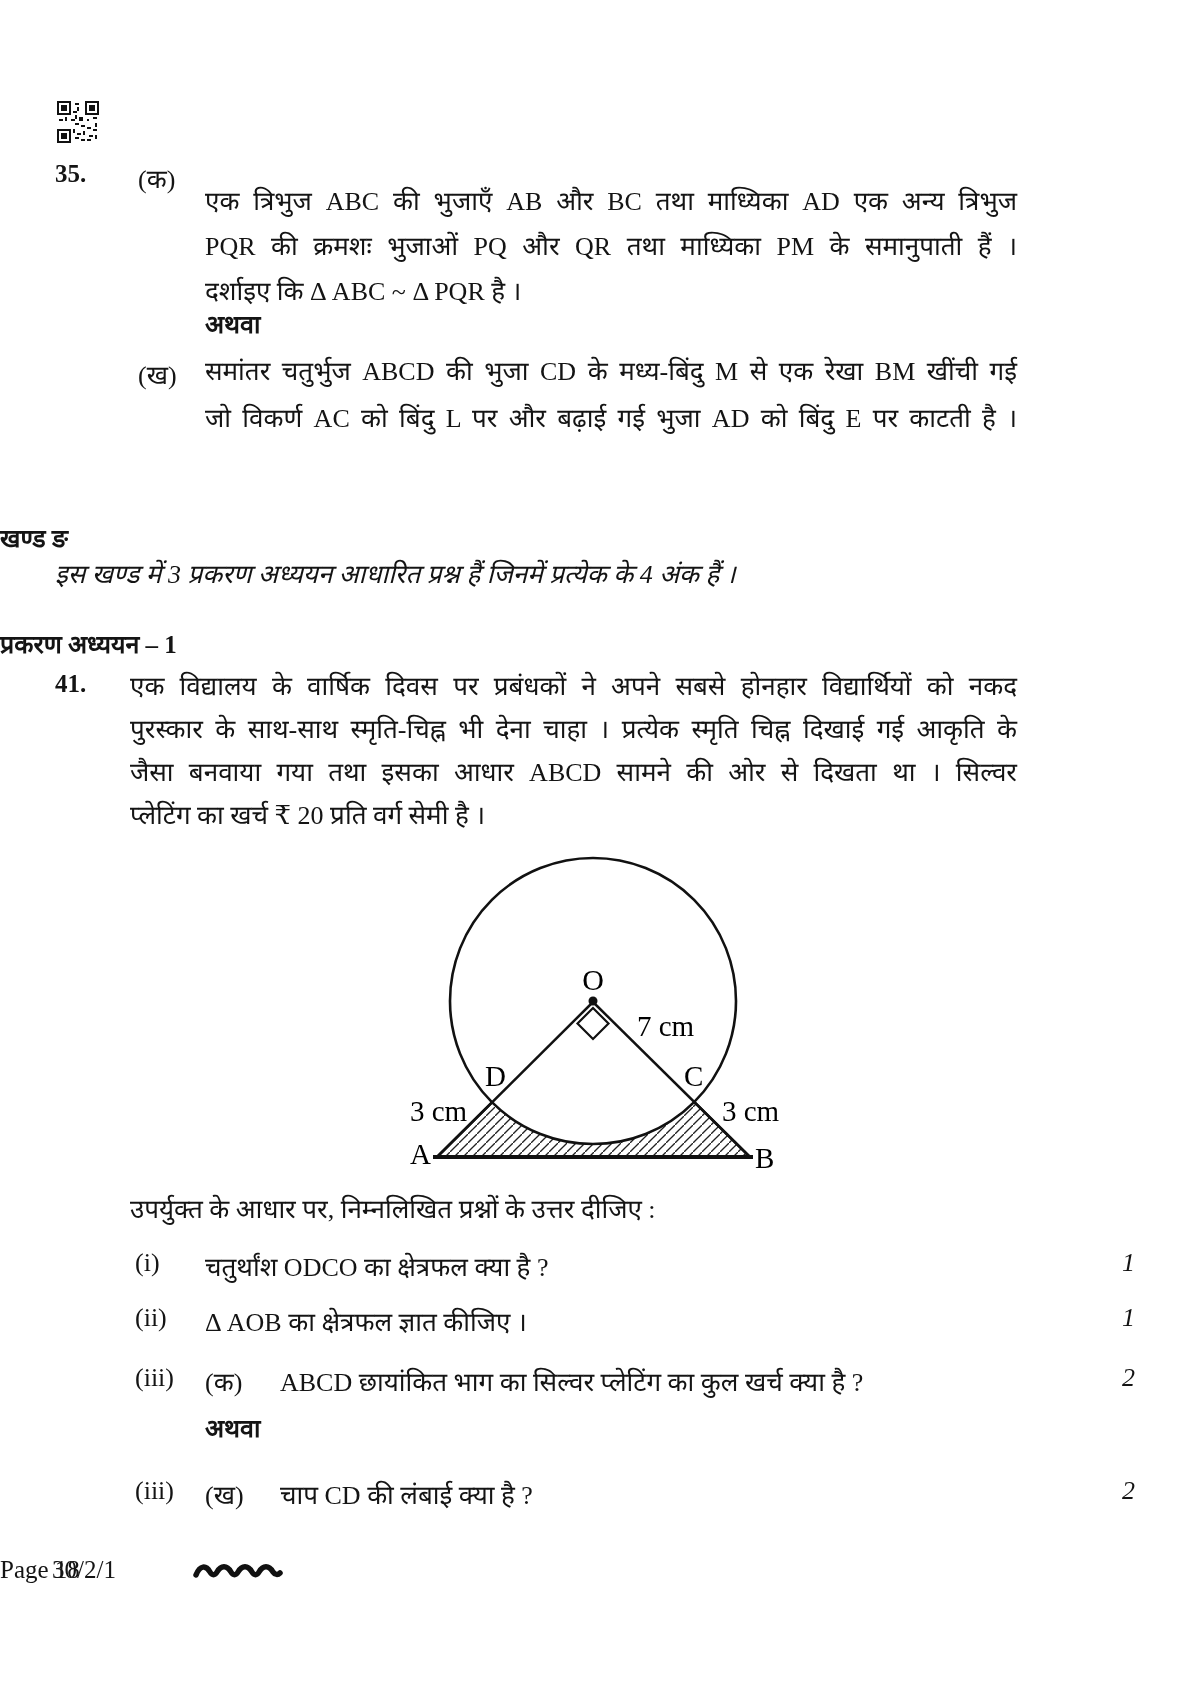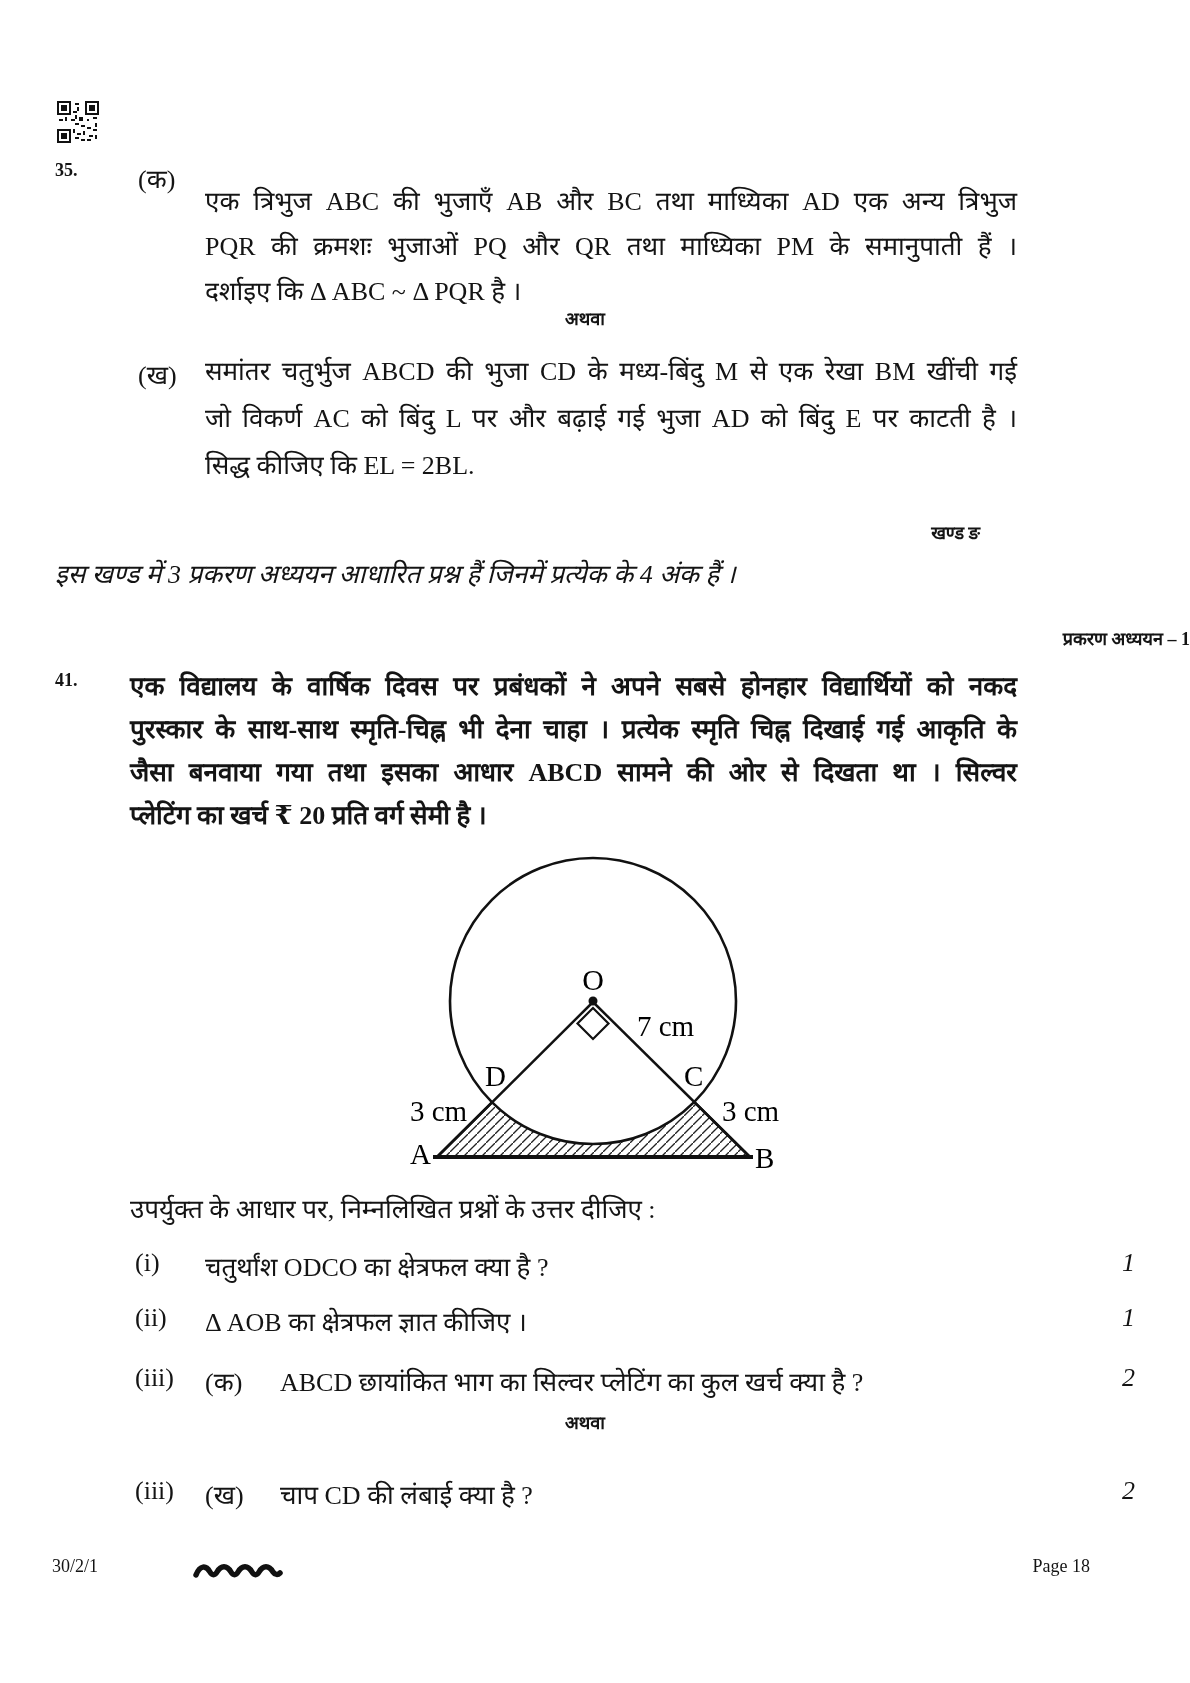--- a/index.html
+++ b/index.html
@@ -5,26 +5,26 @@
   html,body{margin:0;padding:0;background:#e8e8e8;}
   .page{
     position:relative;width:1190px;height:1683px;background:#ffffff;
     font-family:"Liberation Serif","DejaVu Serif",serif;color:#141414;
     margin:0 auto;overflow:hidden;
   }
   .abs{position:absolute;}
   .b{font-weight:bold;}
   .i{font-style:italic;}
   .fs26{font-size:26px;}
-  .fs27{font-size:18px;}
+  .fs27{font-size:25px;}
   .lh45{line-height:45px;margin-top:28px;}
   .lh47{line-height:47px;}
-  .lh43{line-height:43px;font-weight:bold;}
+  .lh43{line-height:43px;}
   .just{text-align:justify;text-align-last:justify;}
-  .center{text-align:right;}
+  .center{text-align:left;}
   .right{text-align:right;}
   .mark{font-size:26px;font-style:italic;}
   .figlabel{font-family:"Liberation Serif","DejaVu Serif",serif;}
 </style>
 </head>
 <body>
 
 <div class="page">
 
   <svg class="abs" style="left:57px;top:101px" width="42" height="42" viewBox="0 0 42 42">
@@ -71,21 +71,20 @@
     <div class="just">PQR की क्रमशः भुजाओं PQ और QR तथा माध्यिका PM के समानुपाती हैं ।</div>
     <div>दर्शाइए कि Δ ABC ~ Δ PQR है ।</div>
   </div>
 
   <div class="abs b fs27 center" style="left:205px;top:306px;width:400px">अथवा</div>
 
   <div class="abs fs26" style="left:138px;top:356px">(ख)</div>
   <div class="abs fs26 lh47" style="left:205px;top:348px;width:812px">
     <div class="just">समांतर चतुर्भुज ABCD की भुजा CD के मध्य-बिंदु M से एक रेखा BM खींची गई</div>
     <div class="just">जो विकर्ण AC को बिंदु L पर और बढ़ाई गई भुजा AD को बिंदु E पर काटती है ।</div>
-    <div>सिद्ध कीजिए कि EL = 2BL.</div>
   </div>
 
   <div class="abs b fs27 center" style="left:0px;top:520px;width:980px">खण्ड ङ</div>
   <div class="abs i fs26" style="left:55px;top:555px;width:1000px">इस खण्ड में 3 प्रकरण अध्ययन आधारित प्रश्न हैं जिनमें प्रत्येक के 4 अंक हैं ।</div>
   <div class="abs b fs27 center" style="left:0px;top:626px;width:1190px">प्रकरण अध्ययन – 1</div>
 
   <div class="abs b fs27" style="left:55px;top:670px">41.</div>
   <div class="abs fs26 lh43" style="left:130px;top:665px;width:887px">
     <div class="just">एक विद्यालय के वार्षिक दिवस पर प्रबंधकों ने अपने सबसे होनहार विद्यार्थियों को नकद</div>
     <div class="just">पुरस्कार के साथ-साथ स्मृति-चिह्न भी देना चाहा । प्रत्येक स्मृति चिह्न दिखाई गई आकृति के</div>

